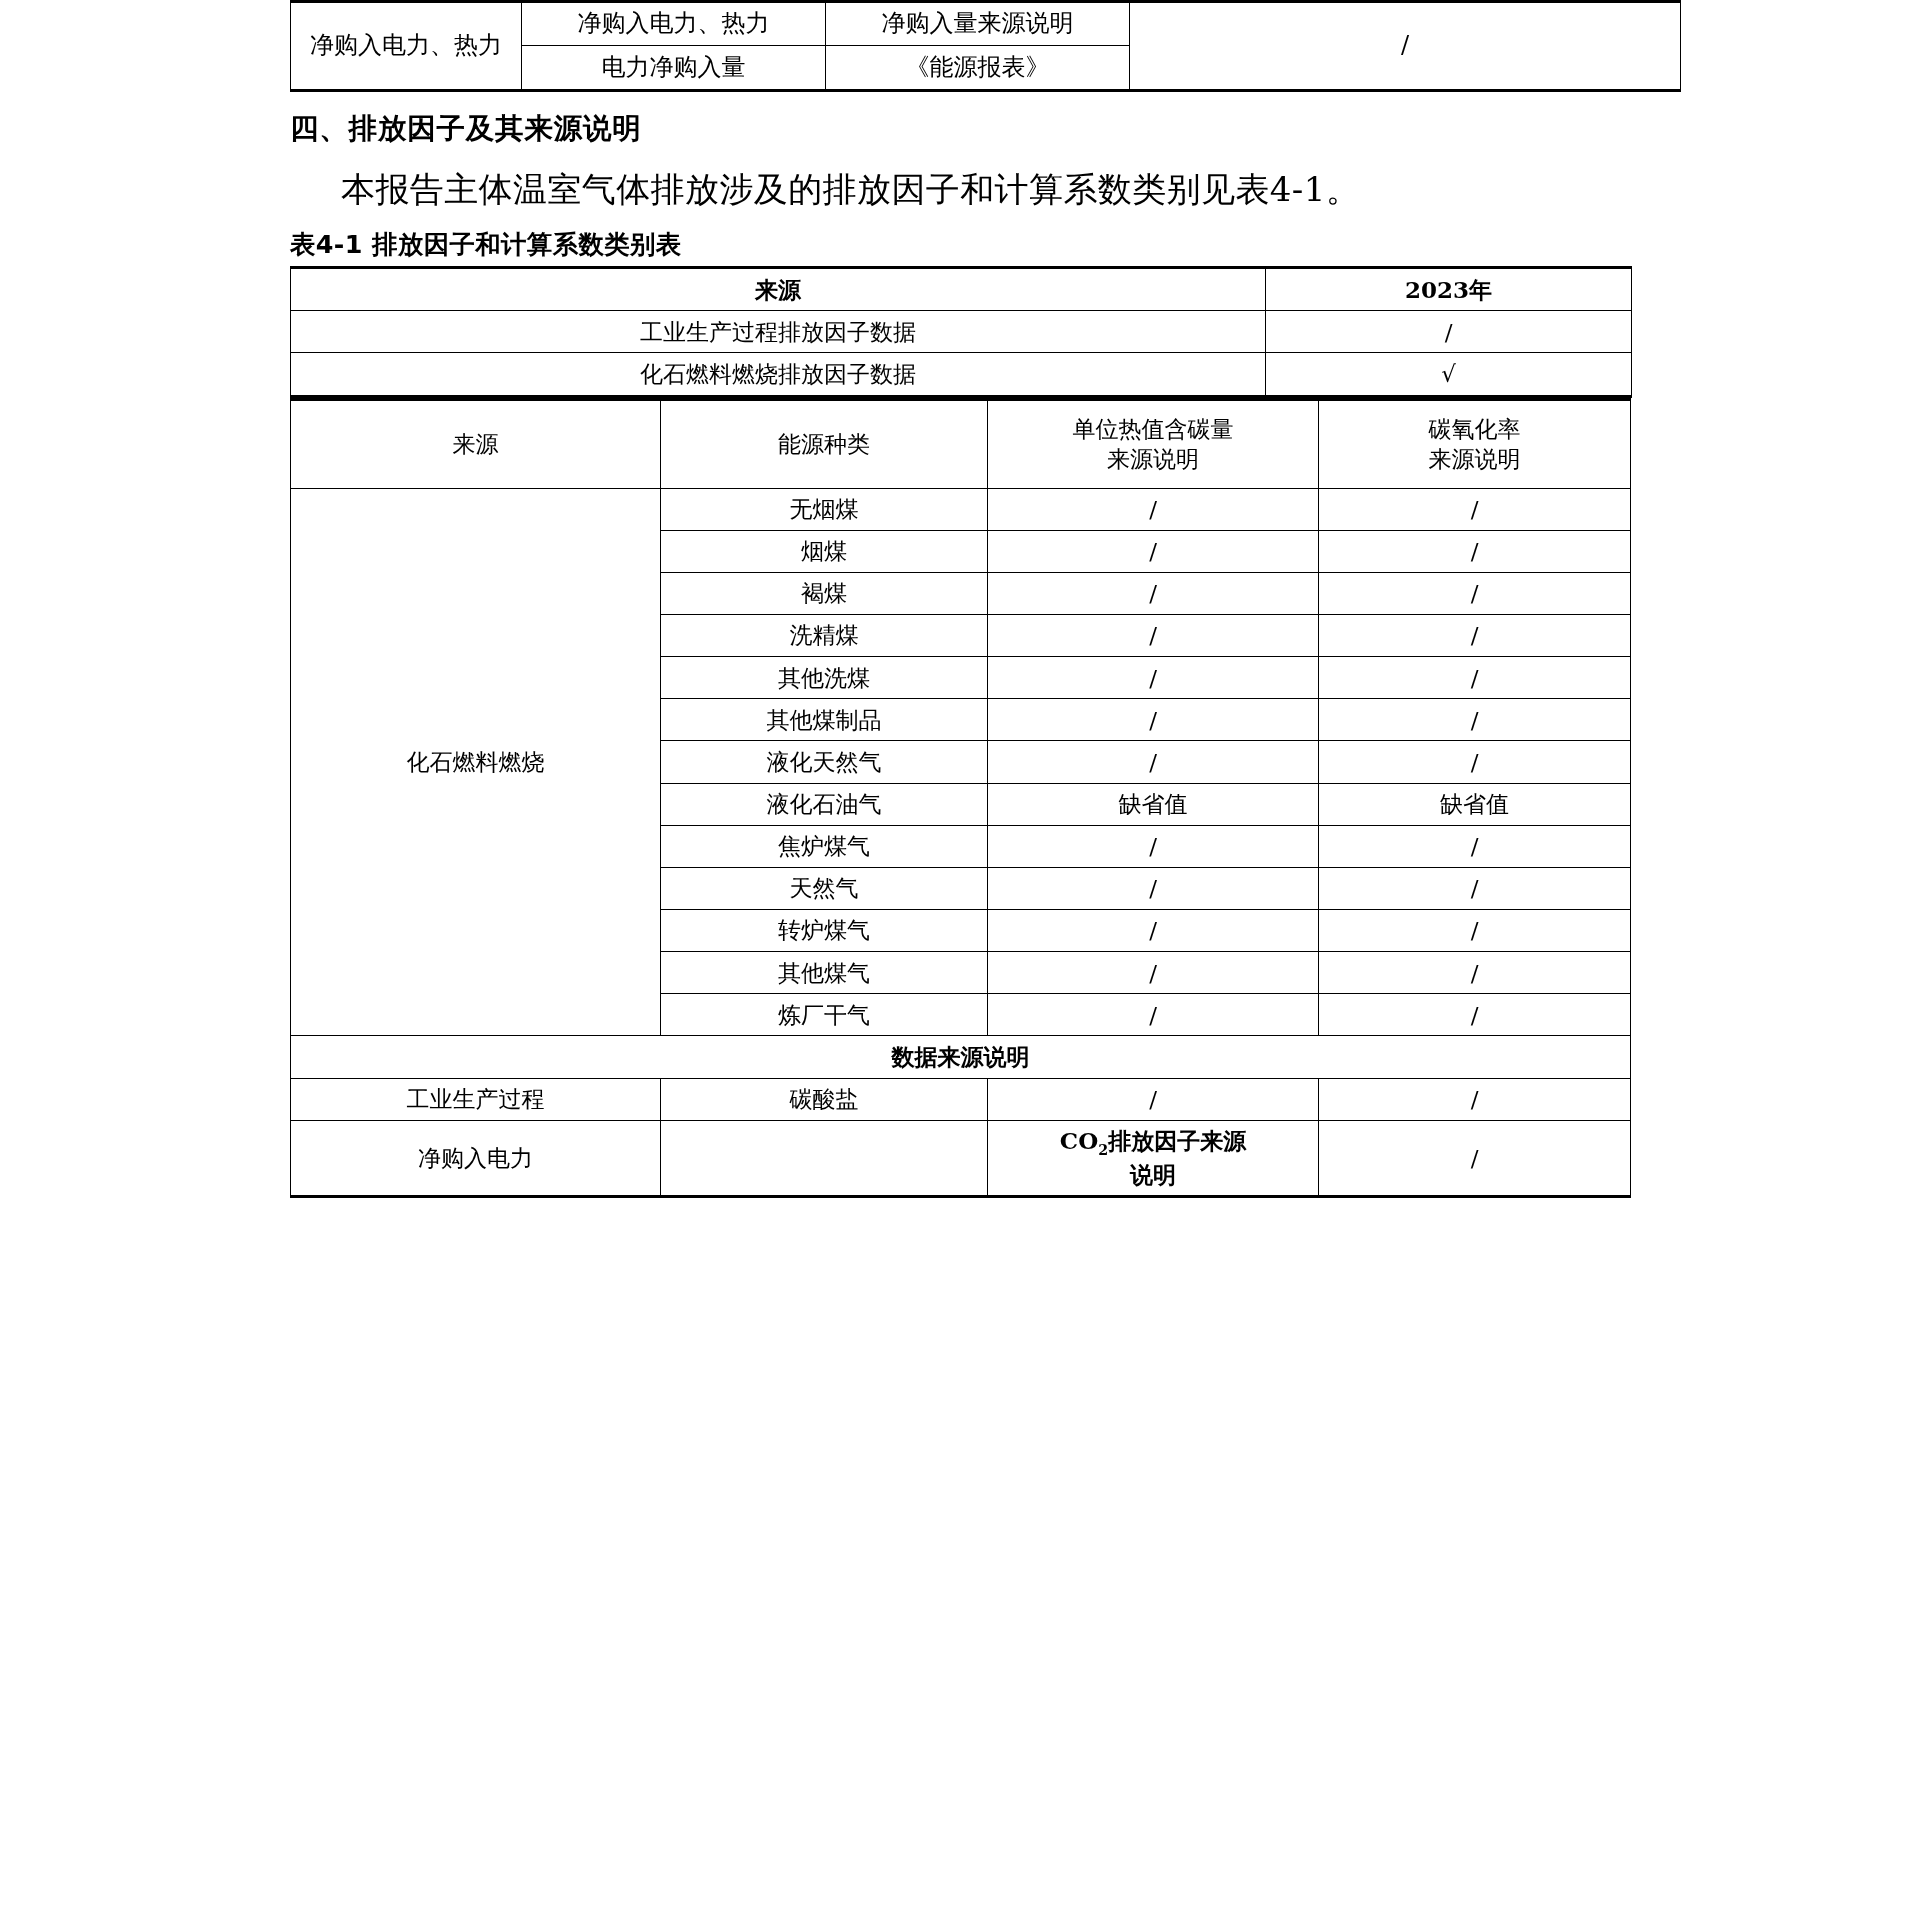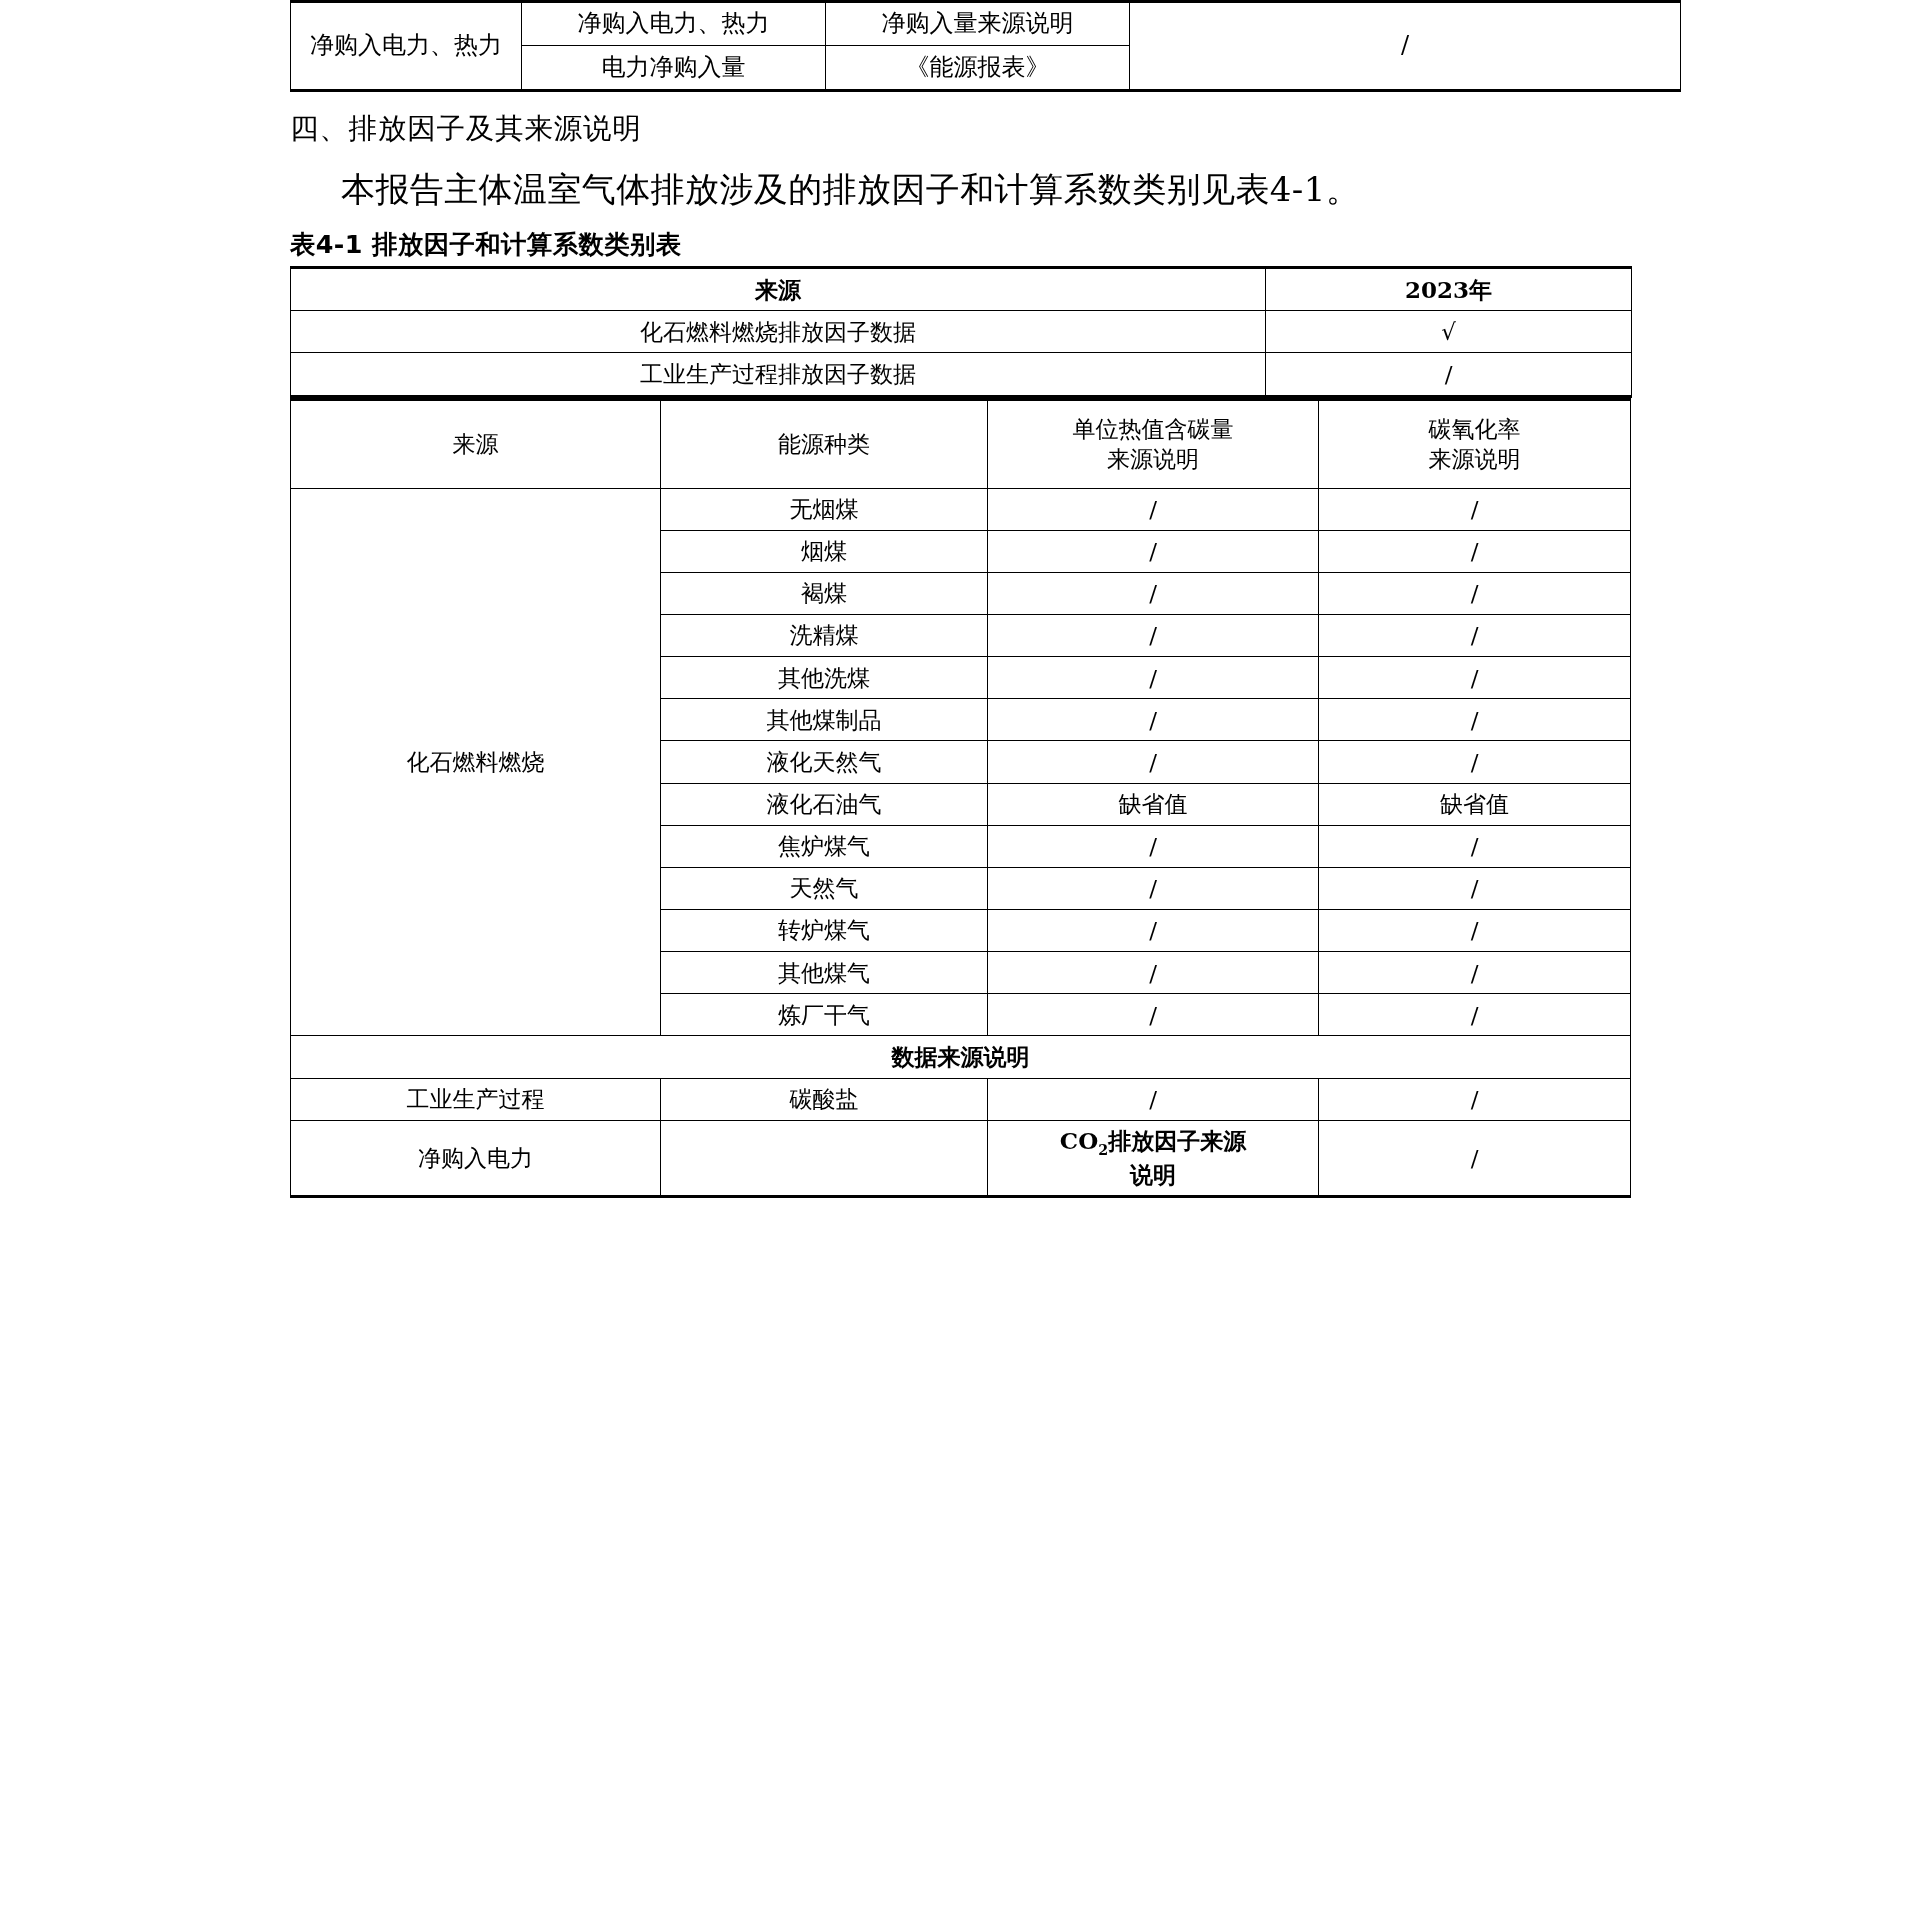--- a/index.html
+++ b/index.html
@@ -49,21 +49,21 @@
   td.bold { font-weight: bold; }
   td.empty-cell { }
 
   
   #table-netpurchase { width: 1391px; }
   #table-netpurchase td { font-size: 24px; }
 
   
   h2.section-heading {
     font-family: "DejaVu Sans", "Liberation Sans", sans-serif;
-    font-weight: normal;
+    font-weight: bold;
     font-size: 28.5px;
     margin: 18.5px 0 0 0;
     padding: 0;
     line-height: 1.35;
     letter-spacing: 0.8px;
   }
   p.body-para {
     font-size: 34px;
     line-height: 1.62;
     margin: 13px 0 0 0;
@@ -122,26 +122,26 @@
       <colgroup>
         <col style="width:975px">
         <col style="width:366px">
       </colgroup>
       <tbody>
         <tr>
           <td class="bold">来源</td>
           <td class="bold">2023年</td>
         </tr>
         <tr>
+          <td>工业生产过程排放因子数据</td>
+          <td>/</td>
+        </tr>
+        <tr>
           <td>化石燃料燃烧排放因子数据</td>
           <td>√</td>
-        </tr>
-        <tr>
-          <td>工业生产过程排放因子数据</td>
-          <td>/</td>
         </tr>
       </tbody>
     </table>
 
 
 
     <table class="doc-table thick-frame" id="table-42">
       <colgroup>
         <col style="width:370px">
         <col style="width:327px">

